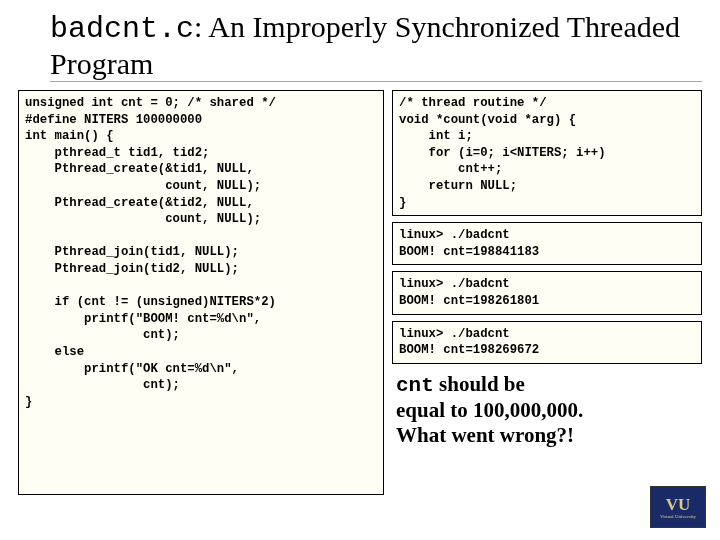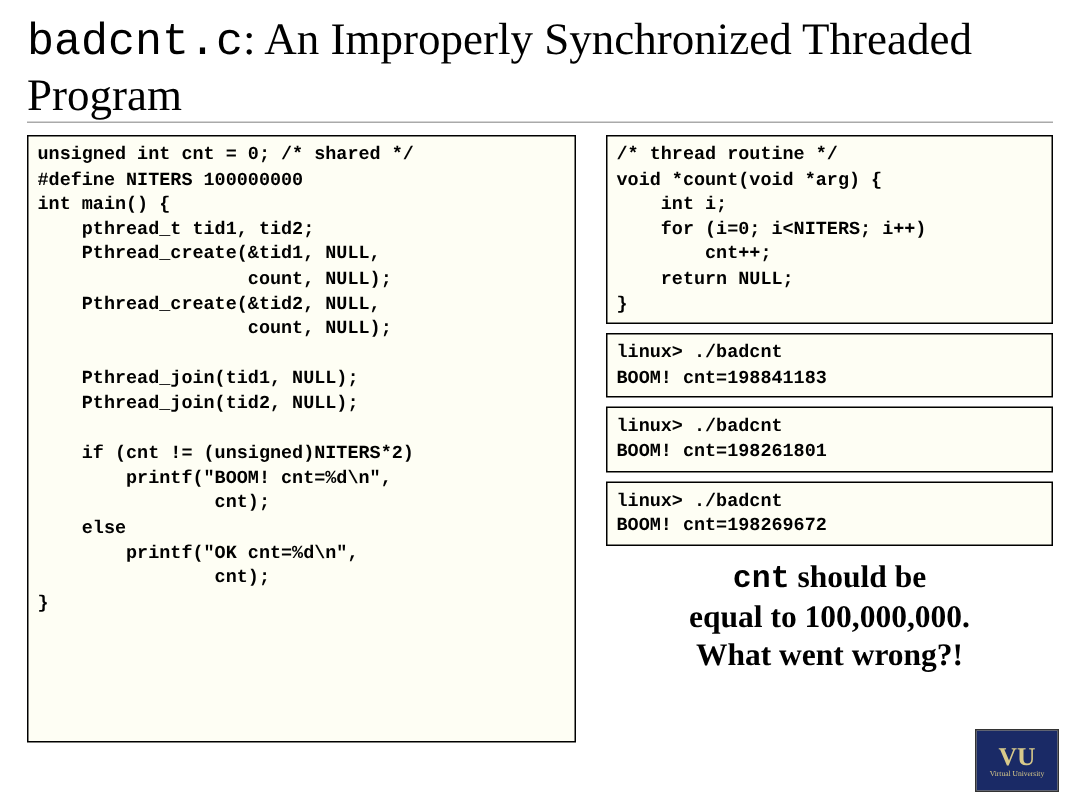--- a/index.html
+++ b/index.html
@@ -24,24 +24,25 @@
     color: #000;
     line-height: 1.15;
     margin-bottom: 8px;
   }
   .title .mono {
     font-family: "Courier New", monospace;
   }
   .title-underline {
     border-bottom: 1px solid #aaa;
     display: inline-block;
+    margin-left: 32px;
   }
   .content {
     display: flex;
-    gap: 20px;
+    gap: 8px;
   }
   .codebox {
     border: 1.5px solid #000;
     background: #fefef4;
     padding: 4px 6px;
     font-family: "Courier New", monospace;
     font-weight: bold;
     font-size: 12.3px;
     line-height: 1.35;
     white-space: pre;
@@ -60,21 +61,20 @@
   .routine {
     width: auto;
   }
   .output {
     width: auto;
   }
   .note {
     font-family: "Times New Roman", serif;
     font-size: 21px;
     font-weight: bold;
-    text-align: center;
     line-height: 1.2;
     margin-top: 2px;
     padding: 0 4px;
   }
   .note .mono {
     font-family: "Courier New", monospace;
   }
   .logo {
     position: absolute;
     right: 14px;

